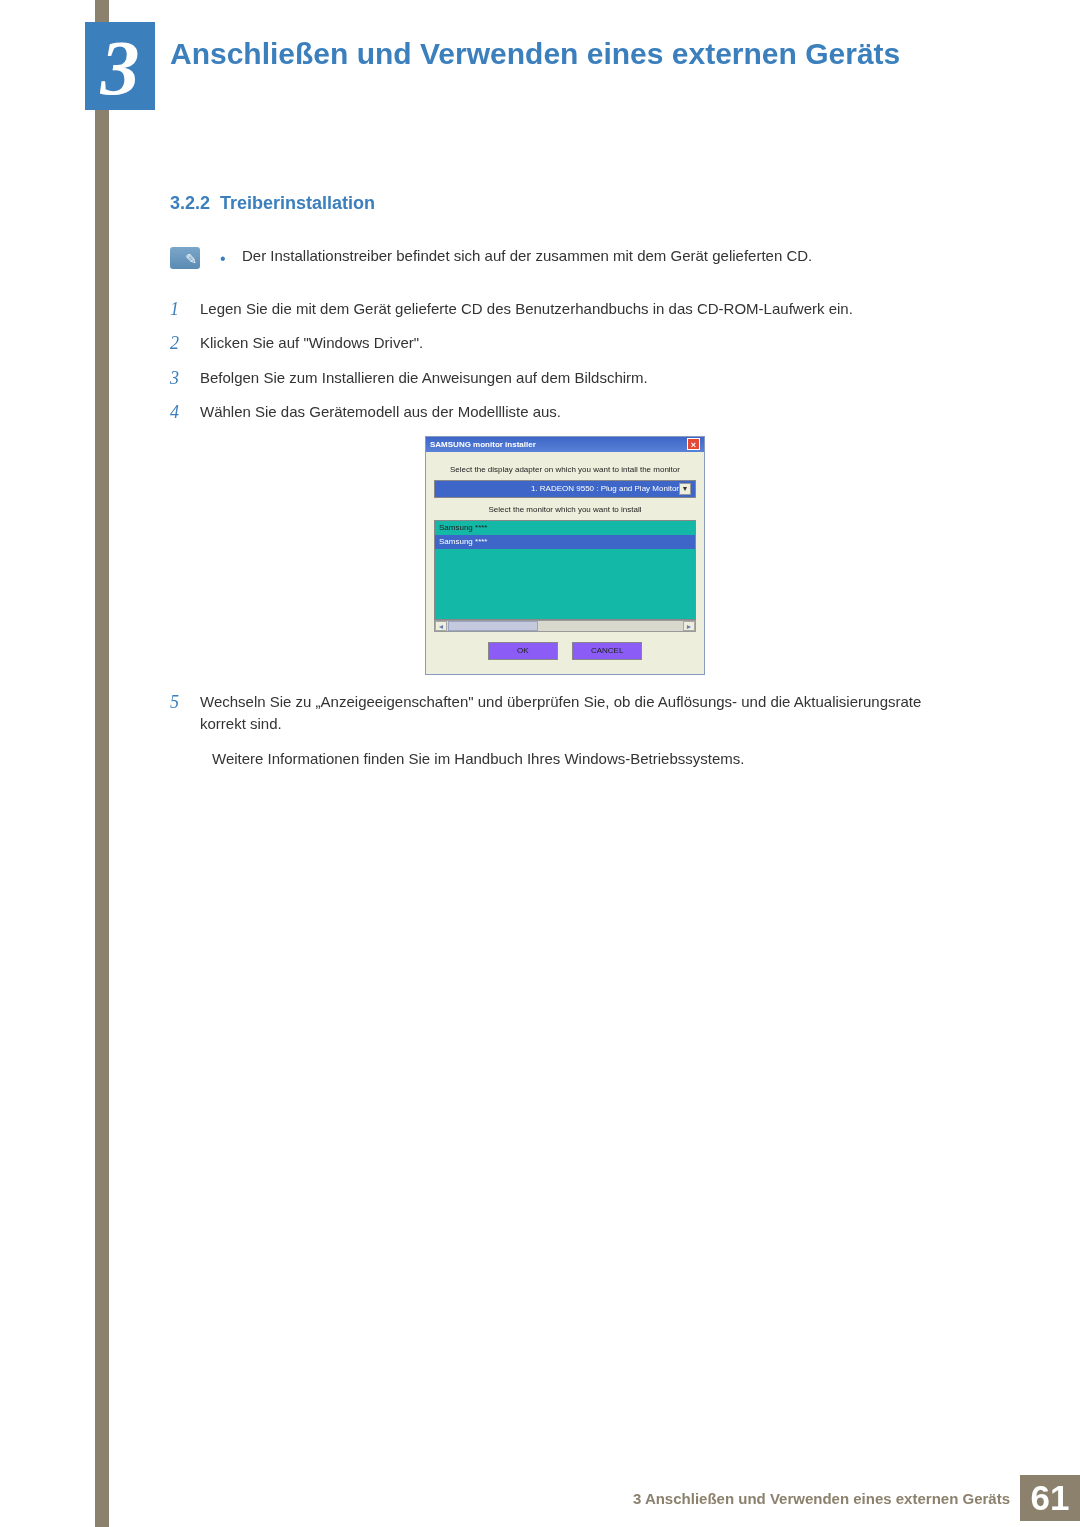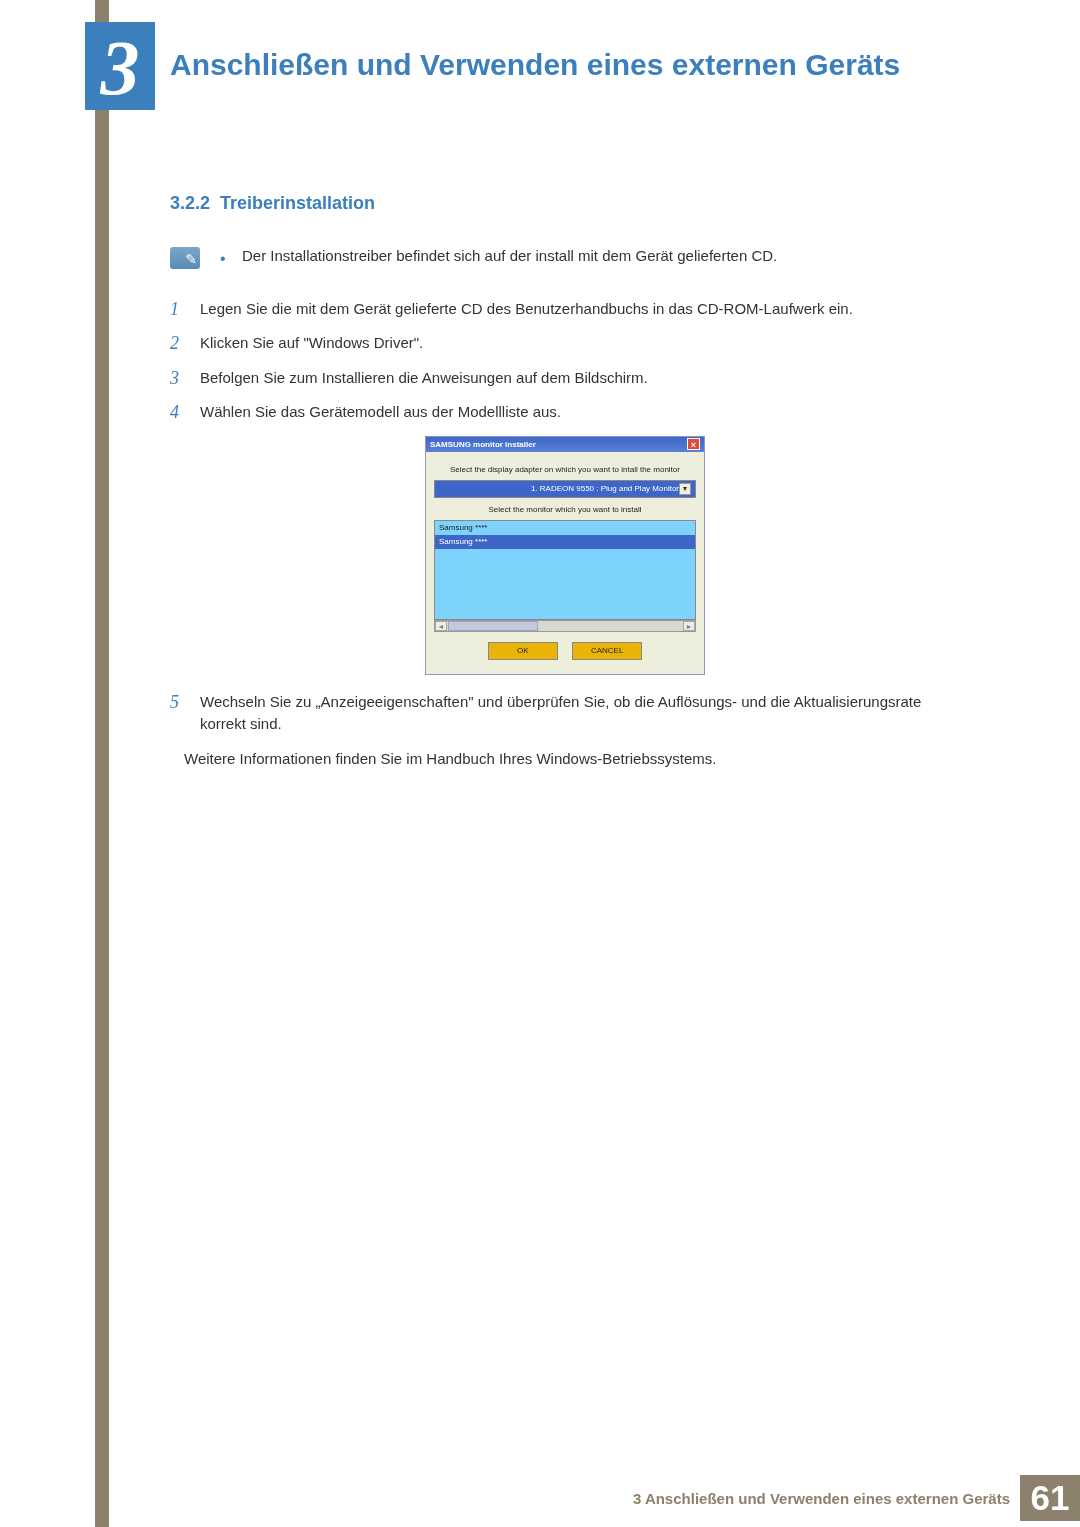--- a/index.html
+++ b/index.html
@@ -30,21 +30,21 @@
     font-size: 78px;
     font-weight: bold;
     font-style: italic;
     text-align: center;
     line-height: 92px;
     font-family: Georgia, serif;
   }
   .chapter-title {
     position: absolute;
     left: 170px;
-    top: 46px;
+    top: 35px;
     width: 760px;
     color: #3b7fbd;
     font-size: 30px;
     font-weight: bold;
     line-height: 1.25;
   }
   .content {
     position: absolute;
     left: 170px;
     top: 190px;
@@ -153,21 +153,21 @@
   .dlg-arrow {
     background: #eeeedc;
     color: #333;
     width: 12px;
     text-align: center;
     border: 1px solid #999;
     font-size: 7px;
     line-height: 9px;
   }
   .dlg-list {
-    background: #7dd3fc;
+    background: #14b8a6;
     border: 1px solid #888;
     height: 100px;
     overflow: hidden;
   }
   .dlg-list-item { padding: 1px 4px; }
   .dlg-list-item.selected { background: #3d66c8; color: #fff; }
   .dlg-scrollbar {
     height: 12px;
     background: #d8d8cc;
     border: 1px solid #999;
@@ -198,29 +198,29 @@
   .dlg-buttons {
     text-align: center;
     margin-top: 10px;
     padding-bottom: 6px;
   }
   .dlg-btn {
     display: inline-block;
     width: 70px;
     height: 18px;
     line-height: 16px;
-    background: #eab308;
+    background: #8b5cf6;
     border: 1px solid #888;
     margin: 0 6px;
     font-size: 8px;
     text-align: center;
   }
   .step5-extra {
     margin-top: 10px;
-    margin-left: 14px;
+    margin-left: 42px;
     margin-bottom: 12px;
   }
   .footer {
     position: absolute;
     bottom: 6px;
     left: 0;
     right: 0;
     height: 46px;
   }
   .footer-text {
@@ -255,21 +255,21 @@
 
 <div class="content">
 
   <div class="section-heading">
     <span>3.2.2</span>&nbsp;&nbsp;<span>Treiberinstallation</span>
   </div>
 
   <div class="note-block">
     <div class="note-icon"></div>
     <ul class="note-list">
-      <li>Der Installationstreiber befindet sich auf der install mit dem Gerät gelieferten CD.</li>
+      <li>Der Installationstreiber befindet sich auf der zusammen mit dem Gerät gelieferten CD.</li>
     </ul>
   </div>
 
   <ol class="num-list">
     <li>
       <span class="num">1</span>
       <span>Legen Sie die mit dem Gerät gelieferte CD des Benutzerhandbuchs in das CD-ROM-Laufwerk ein.</span>
     </li>
     <li>
       <span class="num">2</span>

